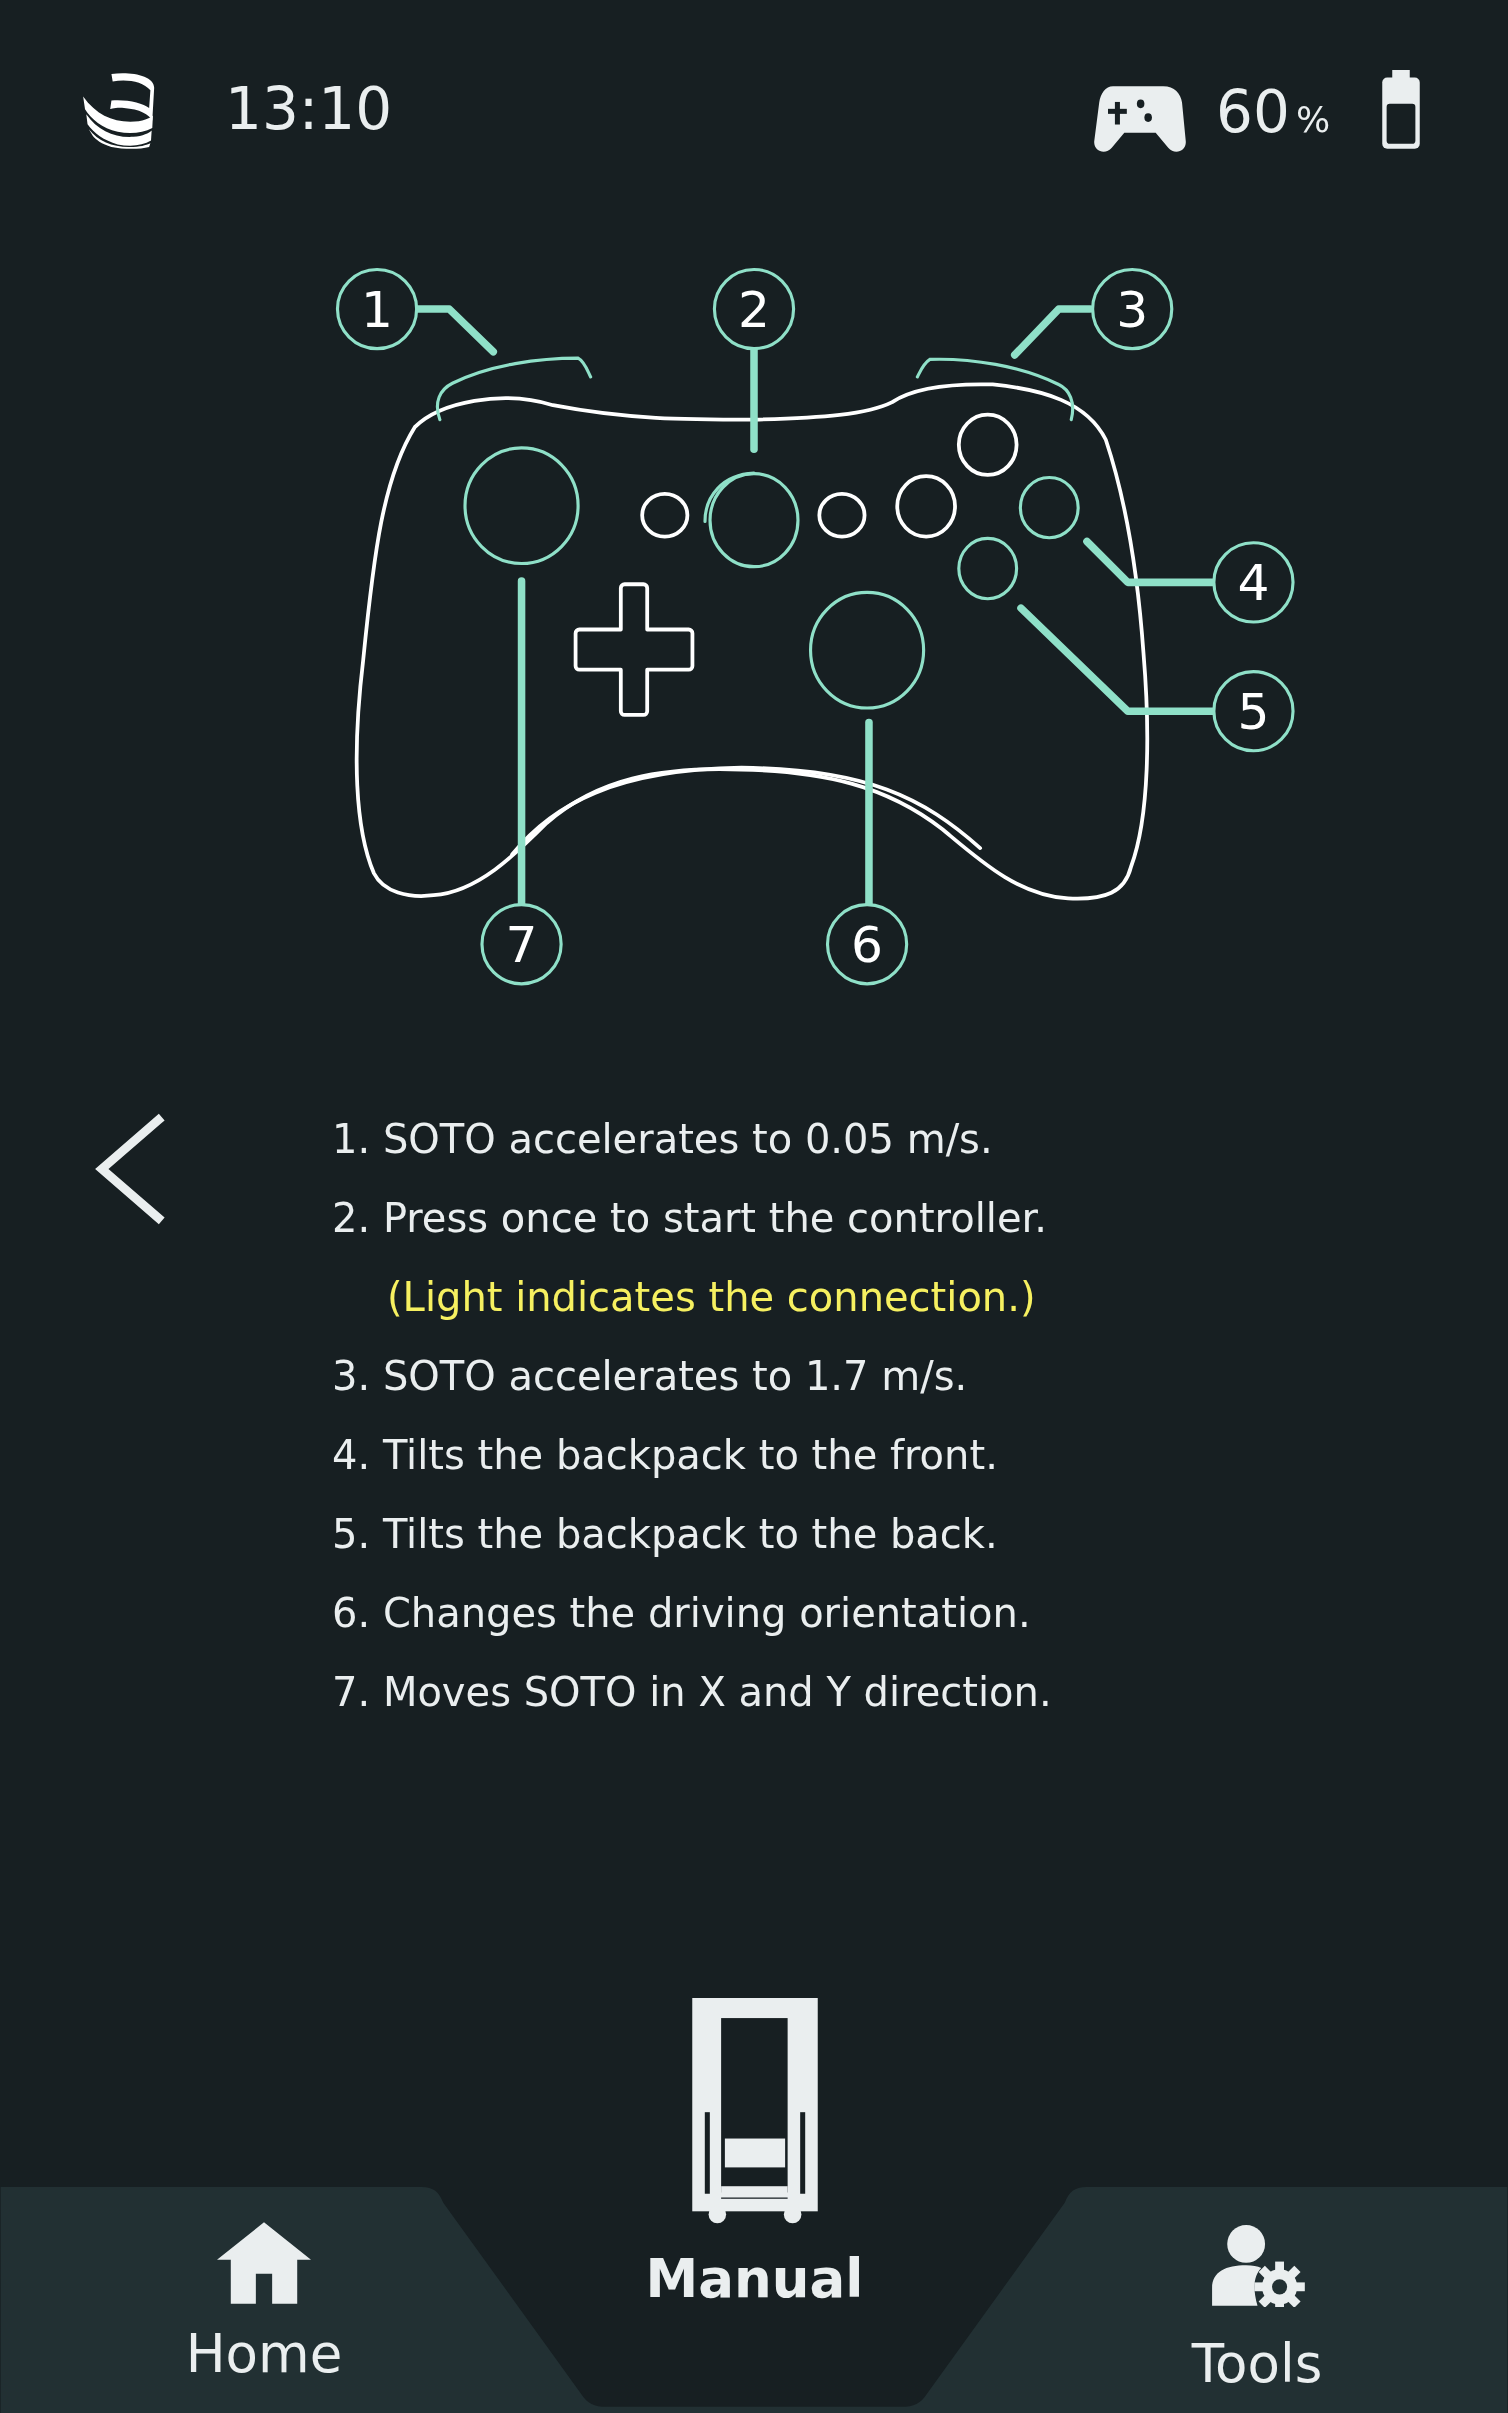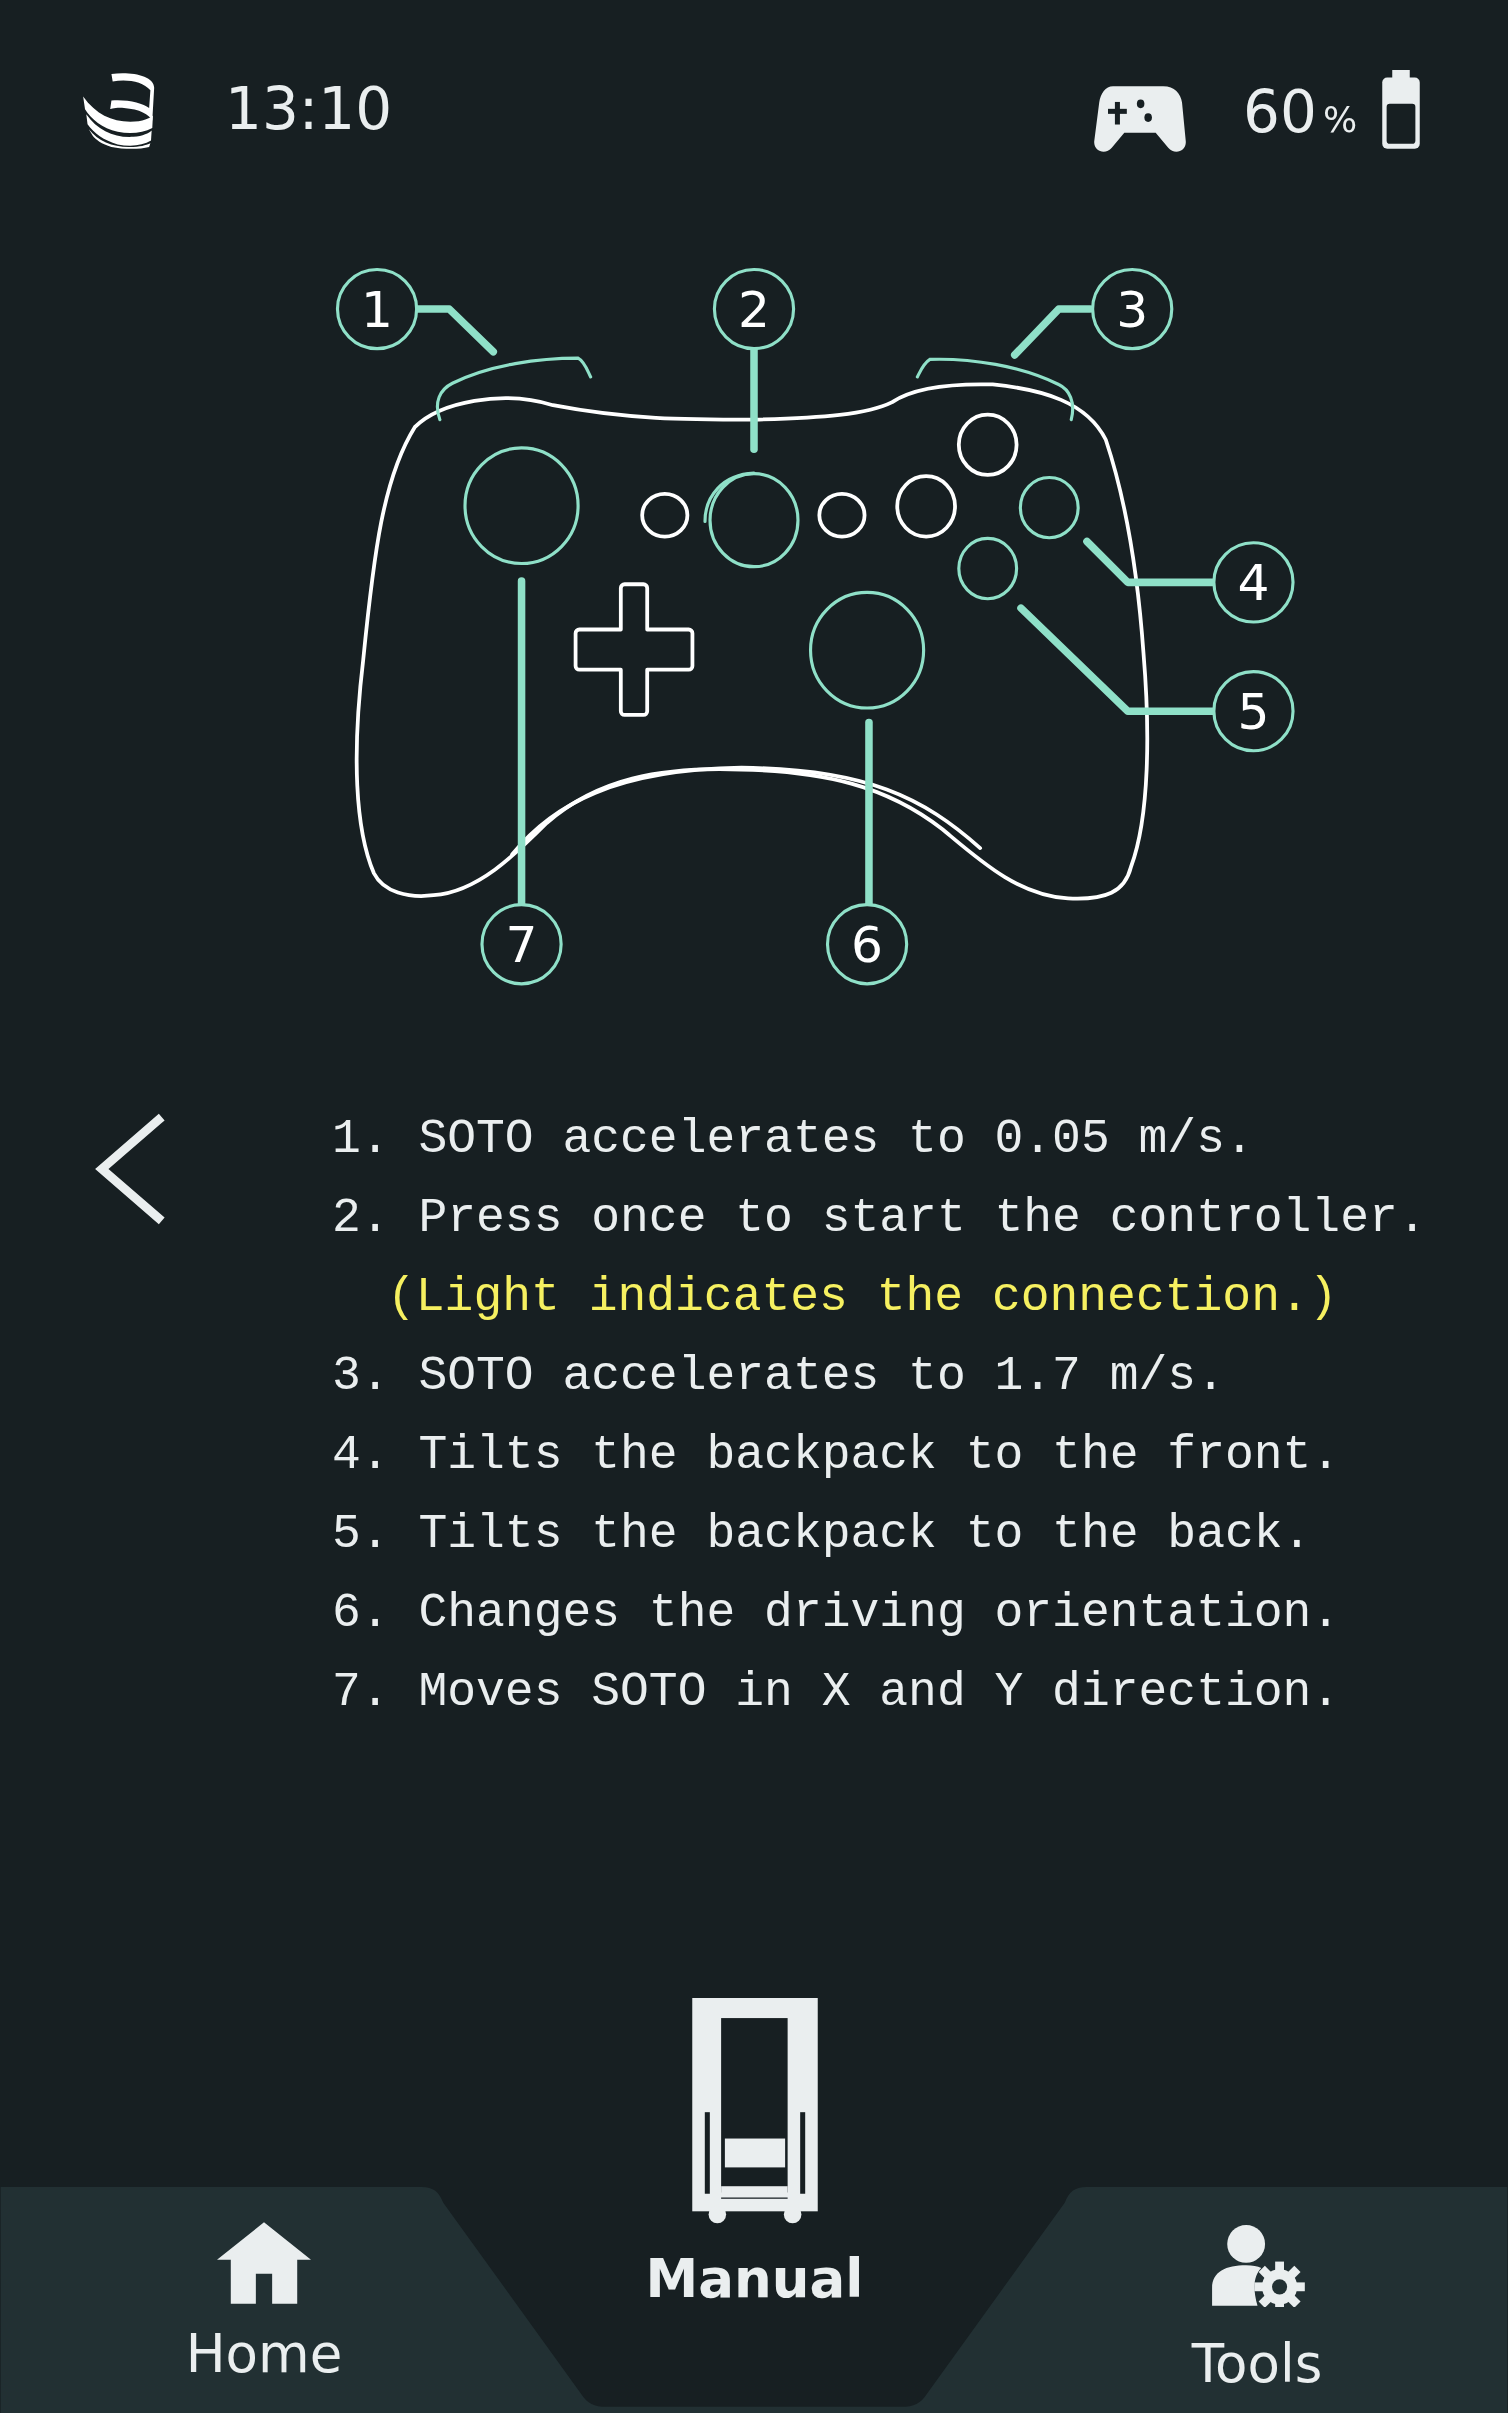--- a/index.html
+++ b/index.html
@@ -3,26 +3,26 @@
 <meta charset="utf-8">
 <style>
   html, body { margin:0; padding:0; }
   body {
     width:1508px; height:2413px; position:relative; overflow:hidden;
     background:#171f22; color:#eaeeef;
     font-family:"DejaVu Sans", "Liberation Sans", sans-serif;
   }
   .abs { position:absolute; }
   .status-time { left:225px; top:80px; font-size:58px; line-height:1; color:#eaeeef; font-weight:400; }
-  .status-batt-text { left:1243px; top:83px; font-size:58px; line-height:1; color:#eaeeef; }
+  .status-batt-text { left:1216px; top:83px; font-size:58px; line-height:1; color:#eaeeef; }
   .status-batt-text .pct { font-size:36px; margin-left:6.3px; }
   .diagram { left:0; top:0; width:1508px; height:1068px; }
   .back-btn { left:88px; top:1106px; width:88px; height:126px; cursor:pointer; }
   .instructions { left:332px; top:1100px; width:1068px; }
-  .line { font-size:48px; line-height:79px; height:79px; white-space:nowrap; color:#eaeeef;font-family:Liberation Mono, monospace; }
+  .line { font-size:40px; line-height:79px; height:79px; white-space:nowrap; color:#eaeeef; }
   .line.note { color:#f6f060; padding-left:55px; }
   .navbar { left:0; top:2187px; width:1508px; height:226px; }
   .nav-item { position:absolute; cursor:pointer; text-align:center; }
   .nav-label { font-size:53px; line-height:1; color:#eaeeef; }
   .nav-label.active { font-weight:bold; }
 </style>
 </head>
 <body>
 
 <div class="abs" style="left:0;top:0;width:1508px;height:189px;">

